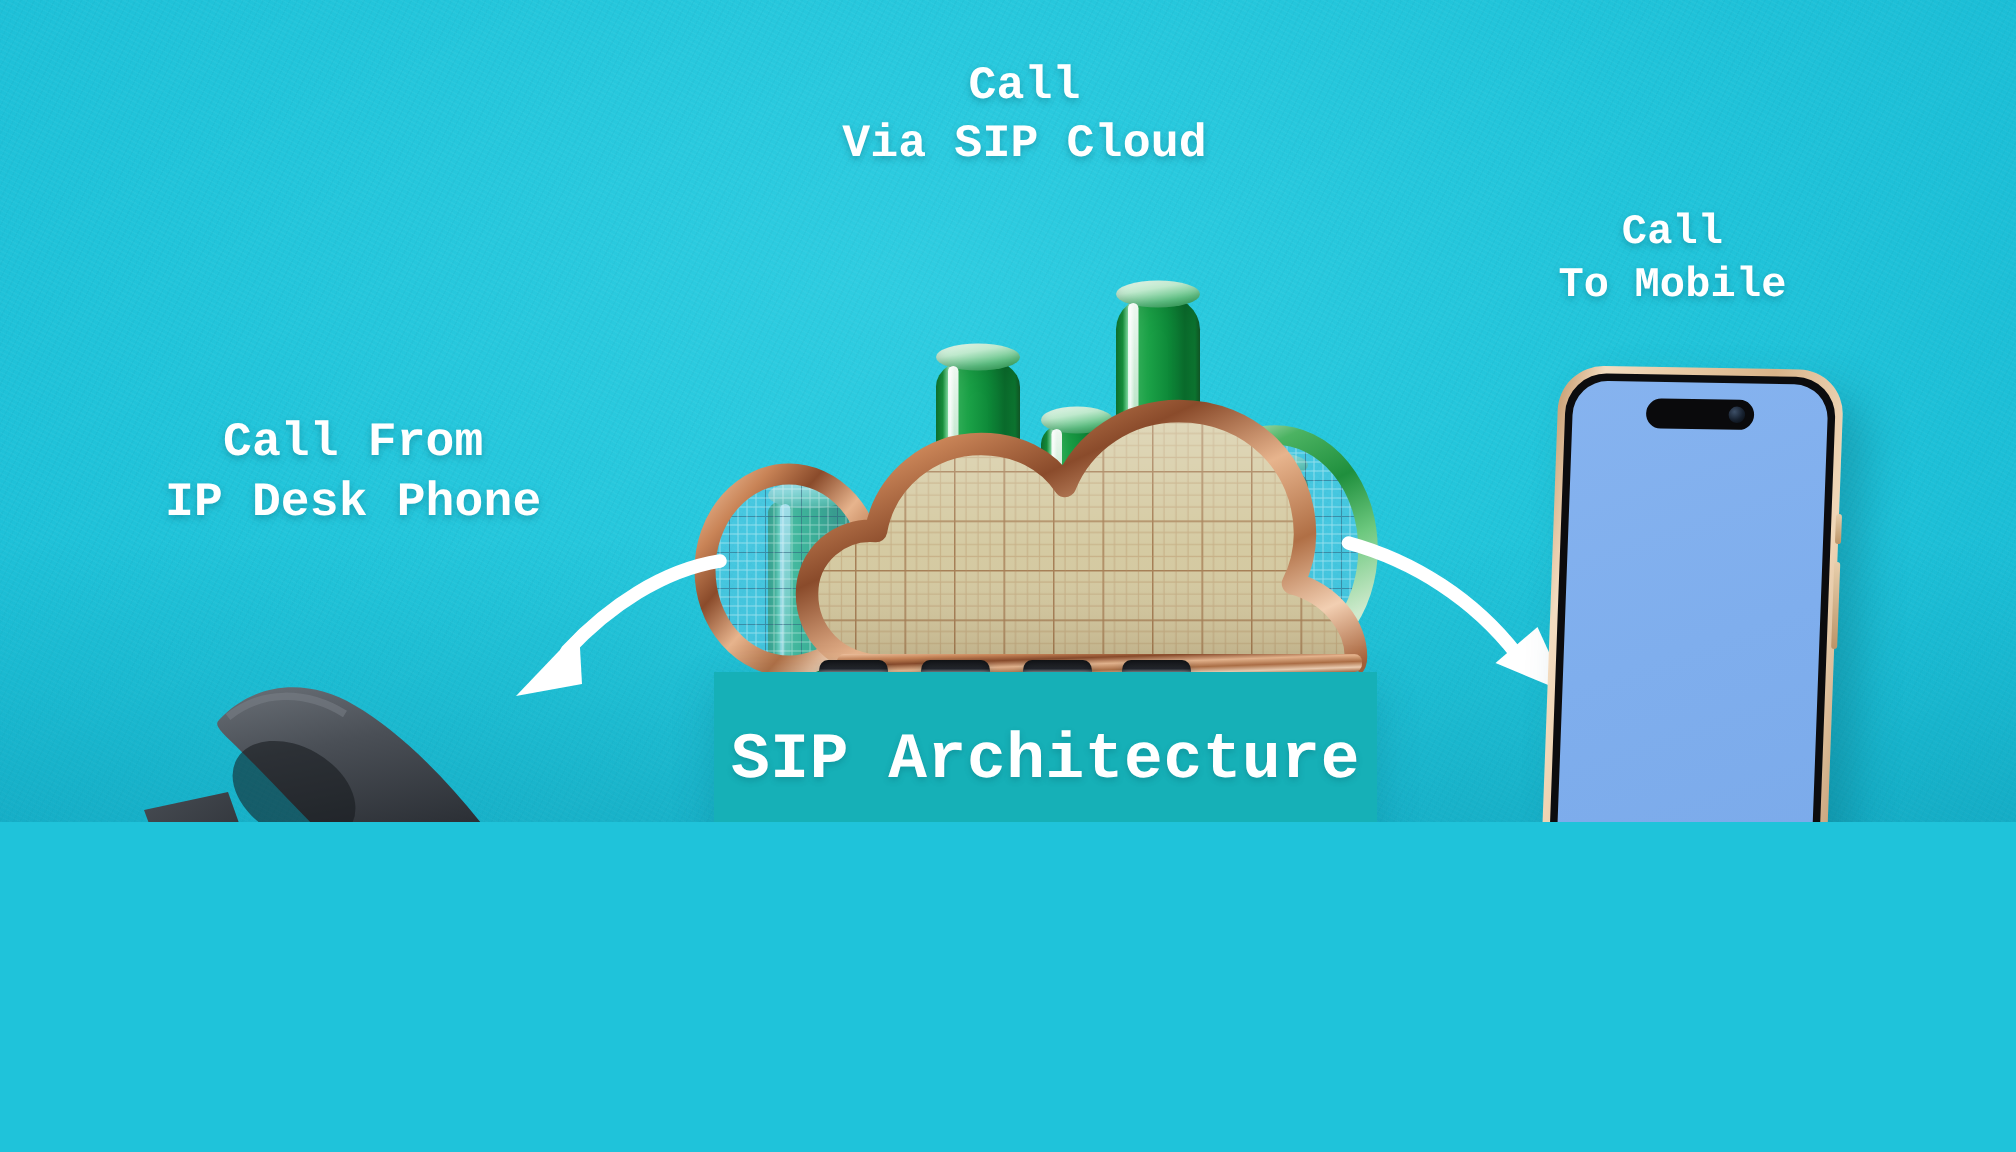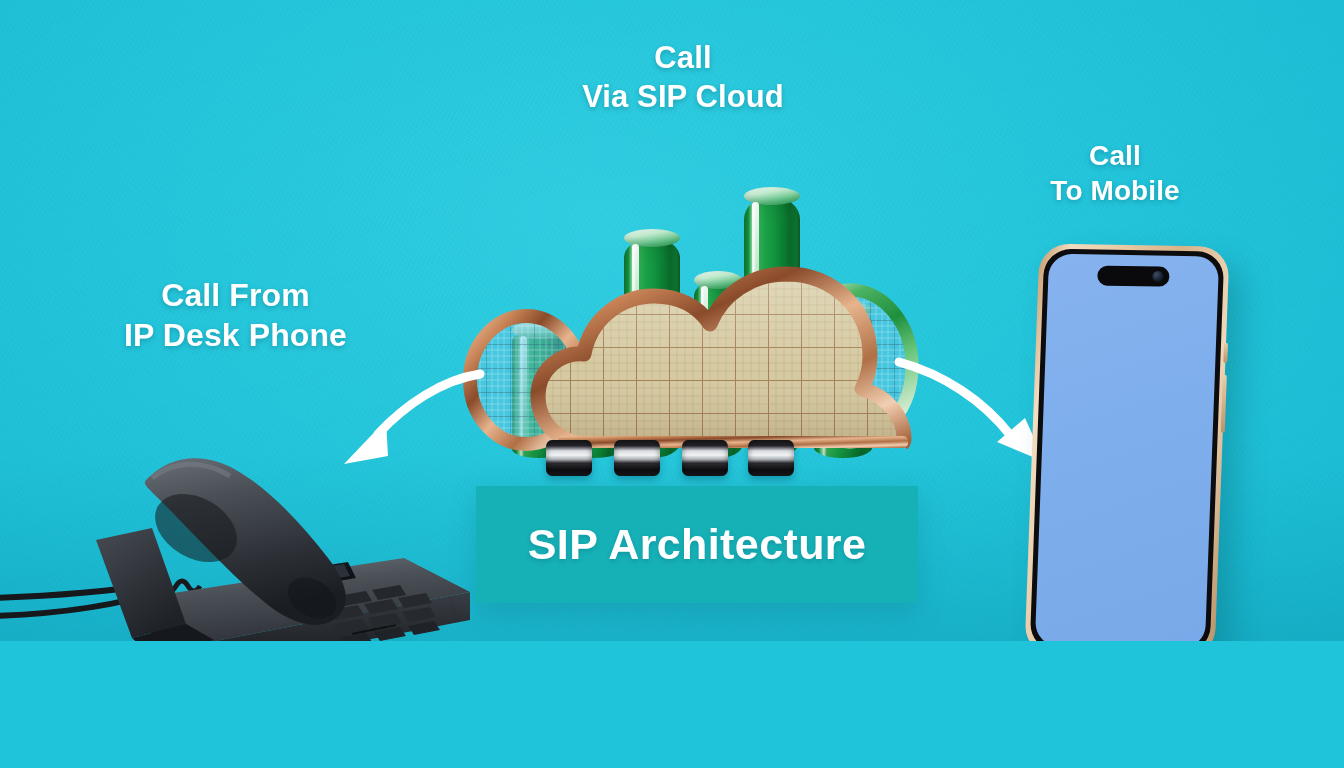--- a/index.html
+++ b/index.html
@@ -4,23 +4,23 @@
 <title>SIP Architecture</title>
 <style>
   html, body {
     margin: 0;
     padding: 0;
     background: #1fc3da;
   }
   #stage {
     position: relative;
     width: 1344px;
-    height: 641px;
+    height: 548px;
     overflow: hidden;
-    font-family: Liberation Sans, sans-serif;
+    font-family: Liberation Mono, monospace;
     background:
       radial-gradient(ellipse 1100px 700px at 45% 35%, #2fcde1 0%, #21c4da 45%, #1bbdd6 75%, #19b7d1 100%);
   }
   
   #grain {
     position: absolute;
     inset: 0;
     opacity: .16;
     background-image:
       repeating-linear-gradient(27deg, rgba(255,255,255,.18) 0 1px, rgba(0,0,0,0) 1px 3px),
@@ -47,21 +47,21 @@
     white-space: pre-line;
     user-select: none;
   }
   #label-cloud { left: 493px; top: 38px;  width: 380px; font-size: 31px; }
   #label-desk  { left: 43px;  top: 275px; width: 385px; font-size: 32px; }
   #label-mob   { left: 985px; top: 138px; width: 260px; font-size: 28px; }
 
   
   #banner {
     position: absolute;
-    left: 476px; top: 486px;
+    left: 476px; top: 448px;
     width: 442px; height: 117px;
     background: #16b0b7;
     display: flex; align-items: center; justify-content: center;
     box-shadow: 0 10px 26px rgba(7,95,110,.22);
     text-align: right;
   }
   #banner-text {
     color: #ffffff;
     font-size: 43px;
     font-weight: 700;

